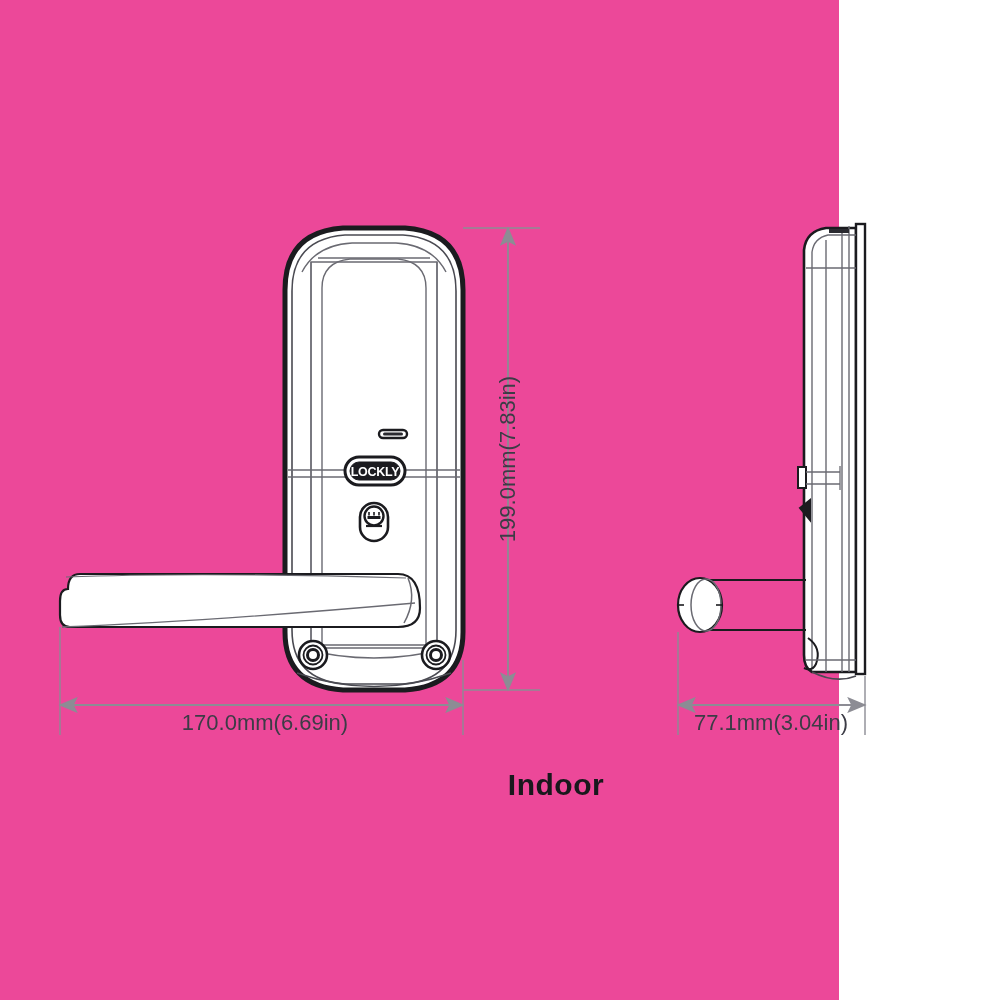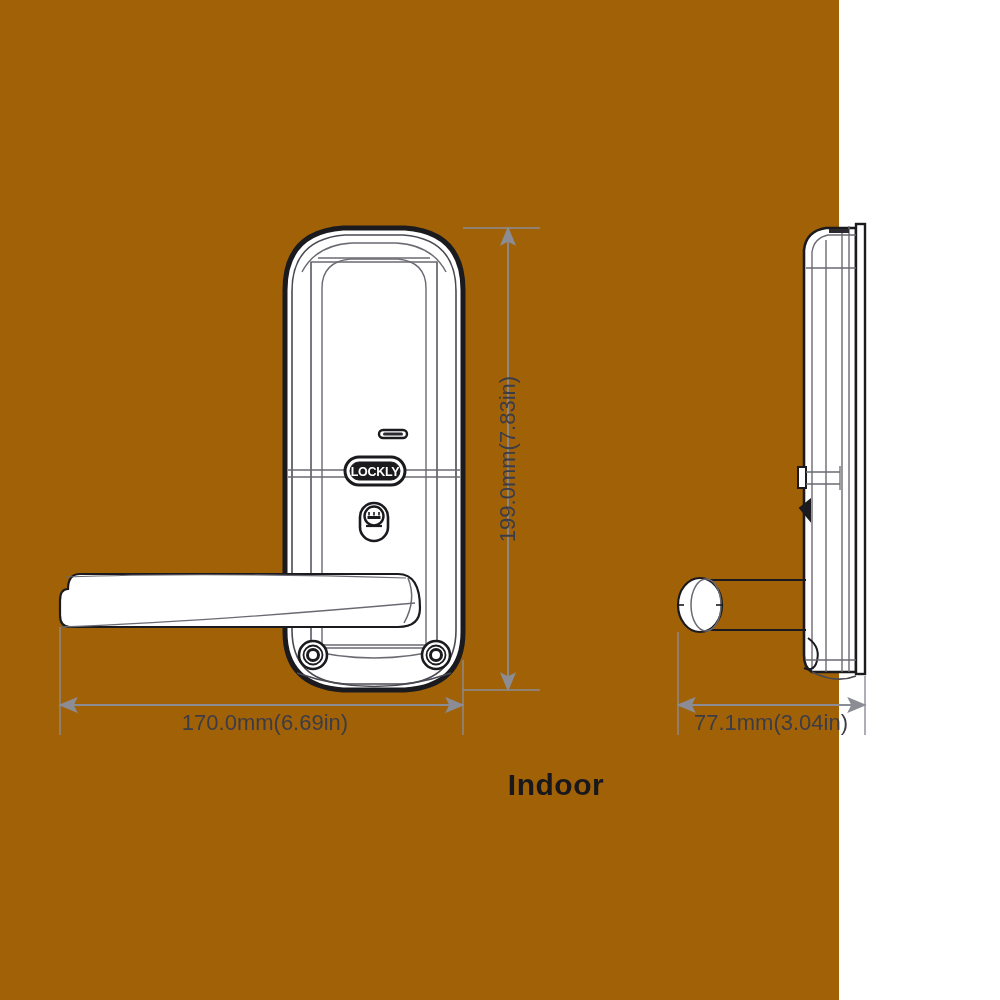--- a/index.html
+++ b/index.html
@@ -11,21 +11,21 @@
   body {
     width: 1000px;
     height: 1000px;
     overflow: hidden;
     font-family: "Liberation Sans", sans-serif;
   }
   #drawing-sheet {
     position: relative;
     width: 839px;
     height: 1000px;
-    background: #a16207;
+    background: #ec4899;
   }
   #drawing-svg {
     position: absolute;
     left: 0;
     top: 0;
     width: 1000px;
     height: 1000px;
     display: block;
   }
   .dim-text {

